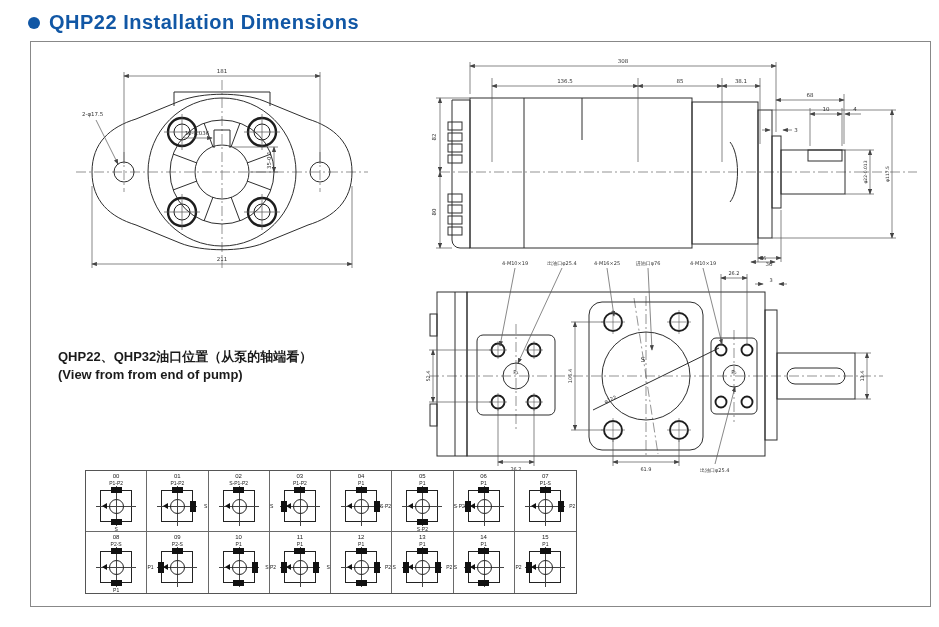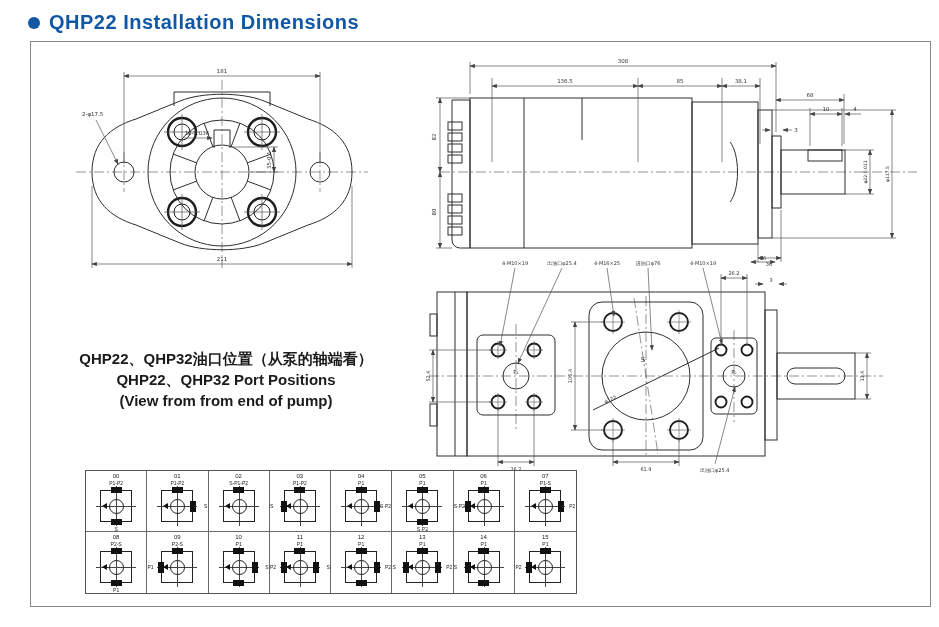--- a/index.html
+++ b/index.html
@@ -2,22 +2,22 @@
 <html><head>
 <meta charset="utf-8">
 <style>
   html,body{margin:0;padding:0;background:#fff;}
   #stage{position:relative;width:939px;height:627px;background:#fff;overflow:hidden;
          font-family:"Liberation Sans","DejaVu Sans",sans-serif;margin-top:8px;}
   .title-row{position:absolute;left:28px;top:3px;display:flex;align-items:center;gap:9px;}
   .title-bullet{width:12px;height:12px;border-radius:50%;background:#1157a5;}
   .title-text{font-size:20px;font-weight:bold;color:#1157a5;letter-spacing:.5px;}
   .frame{position:absolute;left:30px;top:33px;width:899px;height:564px;border:1px solid #888;background:#fff;}
-  .caption{position:absolute;left:58px;top:340px;width:336px;text-align:center;color:#1b1b1b;
-           font-size:15px;font-weight:bold;line-height:1.4;}
+  .caption{position:absolute;left:58px;top:340px;width:336px;color:#1b1b1b;
+           font-size:13px;font-weight:bold;line-height:1.4;}
   svg text{font-family:"DejaVu Sans",sans-serif;}
   
   .port-grid{position:absolute;left:85px;top:462px;width:492px;height:124px;display:grid;
              grid-template-columns:repeat(8,1fr);grid-template-rows:repeat(2,1fr);
              border:1px solid #555;background:#fff;box-sizing:border-box;}
   .gcell{position:relative;border-right:1px solid #6a6a6a;border-bottom:1px solid #6a6a6a;
          box-sizing:border-box;text-align:center;padding-top:2px;}
   .gcell:nth-child(8n){border-right:none;}
   .gcell:nth-child(n+9){border-bottom:none;}
   .gcode{font-size:6px;line-height:7px;color:#222;}
@@ -319,21 +319,20 @@
       <text x="449" y="122" transform="rotate(-90 449 122)">13.4</text>
       <text x="196" y="147" transform="rotate(-24 196 147)">φ122</text>
       <text x="228" y="108" font-size="7">S</text>
       <text x="101" y="120" font-size="5.5">P₁</text>
       <text x="319" y="120" font-size="5.5">P₂</text>
     </g>
   </svg>
 
   <div class="caption">
     <div>QHP22、QHP32油口位置（从泵的轴端看）</div>
-    <div>QHP22、QHP32 Port Positions</div>
     <div>(View from from end of pump)</div>
   </div>
 
   <div class="port-grid">
       <div class="gcell">
         <div class="gcode">00</div>
         <div class="glabel">P1-P2</div>
         <div class="gsq">
           <div class="gcirc"></div>
           <div class="garrow"></div>

